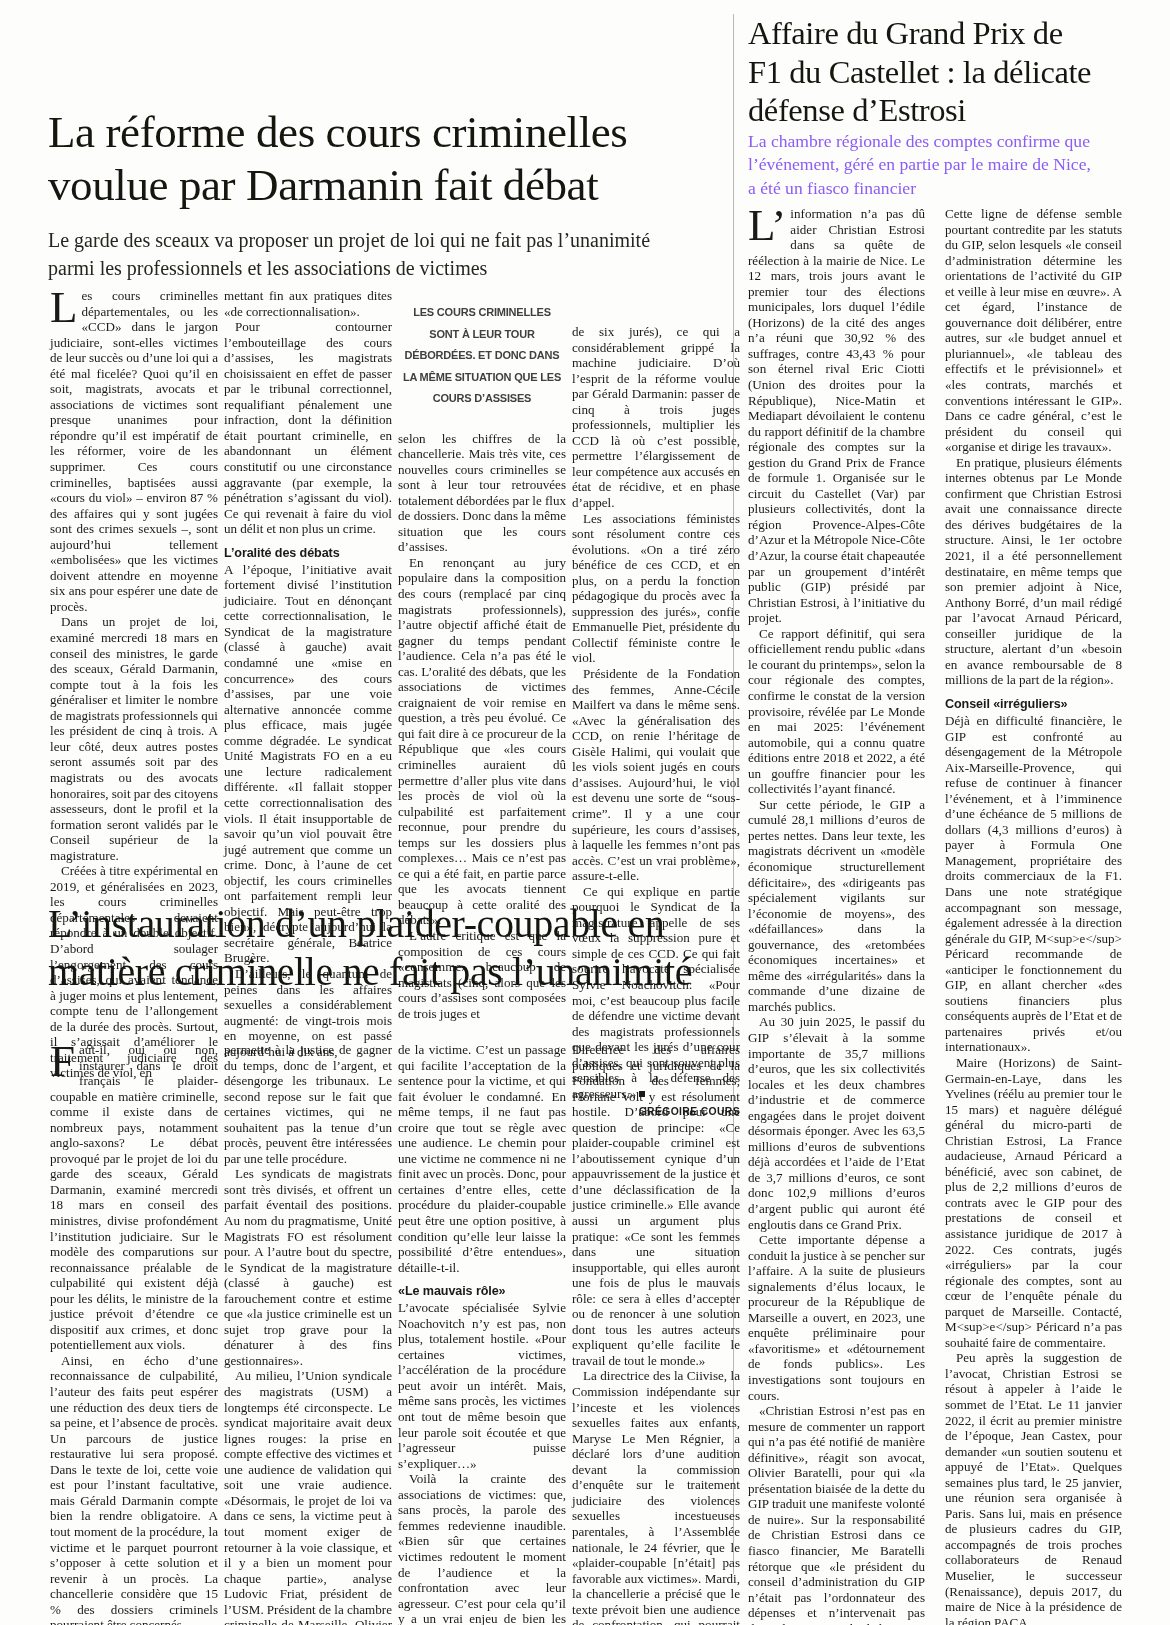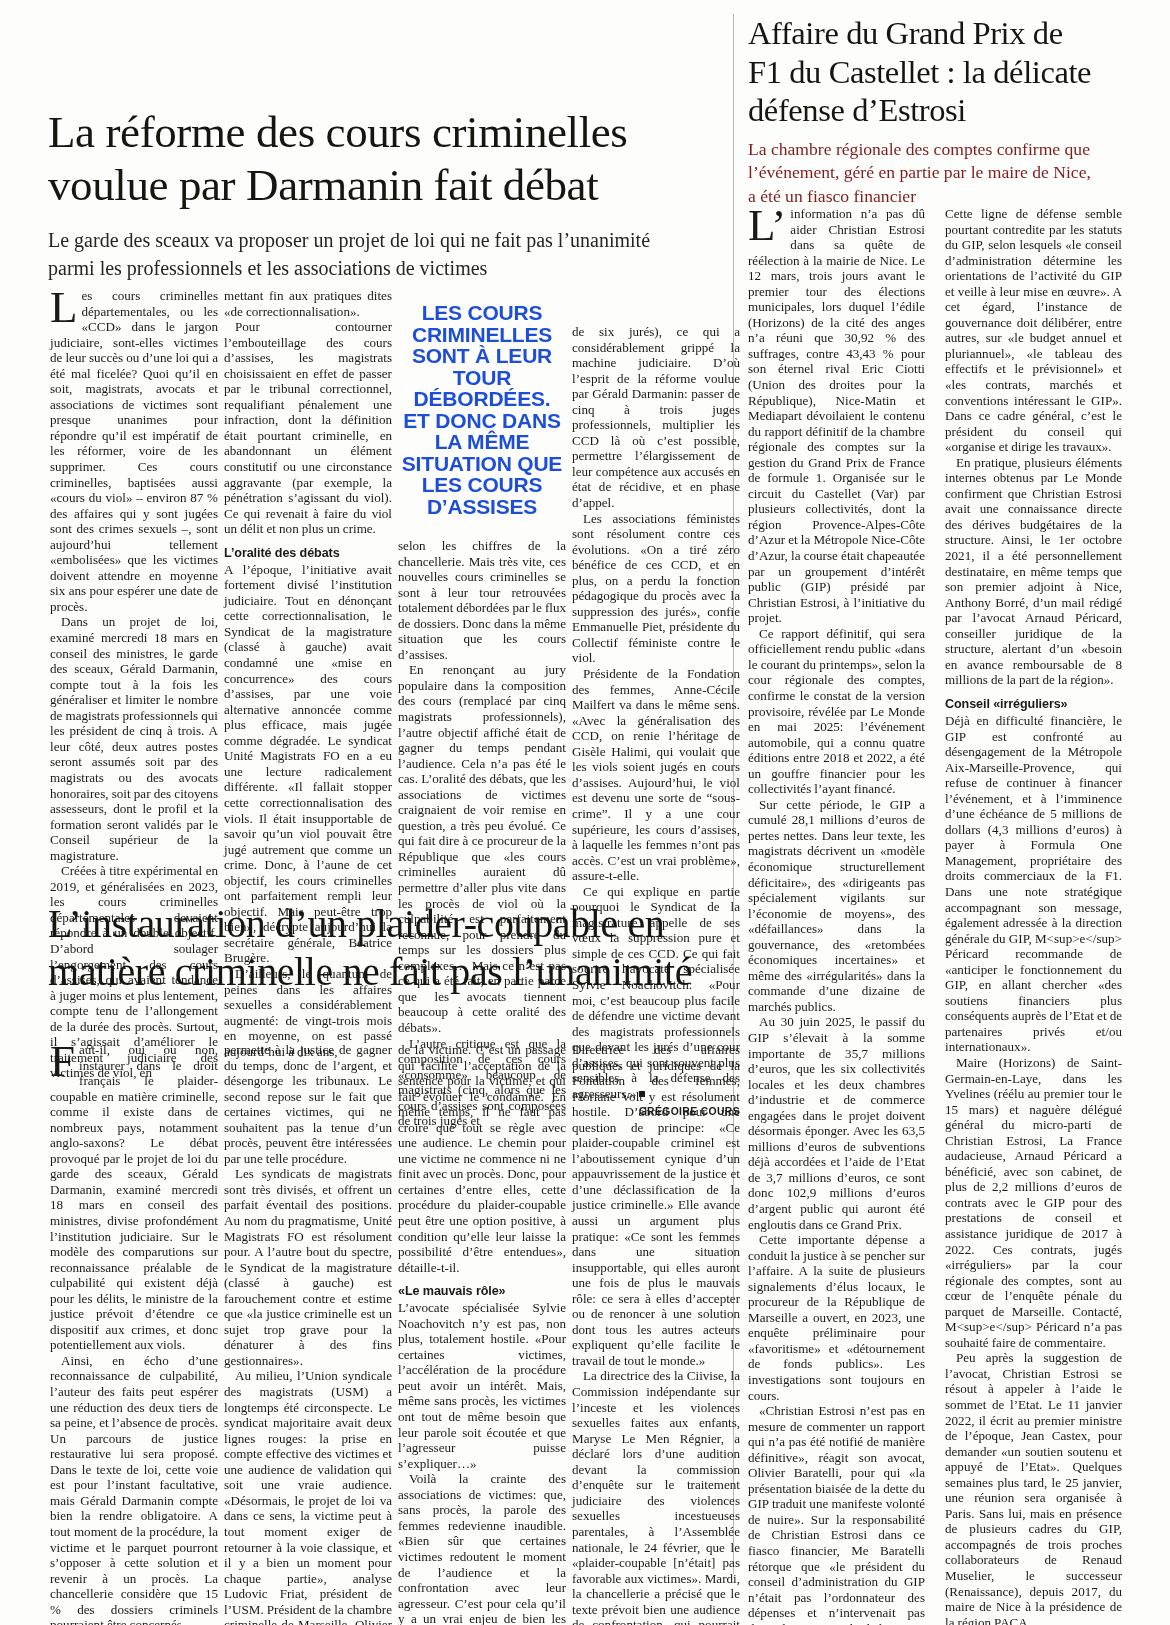--- a/index.html
+++ b/index.html
@@ -93,22 +93,22 @@
     font-size: 12.6px;
     line-height: 15px;
     font-weight: bold;
     margin: 9px 0 1px 0;
     letter-spacing: -0.1px;
   }
 
   .pullquote {
     font-family: "Liberation Sans", sans-serif;
     font-weight: bold;
-    color: #1d4ed8;
-    font-size: 21px;
+    color: #404040;
+    font-size: 11px;
     line-height: 21.5px;
     text-align: center;
     letter-spacing: -0.2px;
     margin: 14px 0 21px 0;
   }
 
   .byline {
     font-family: "Liberation Sans", sans-serif;
     font-size: 10.4px;
     font-weight: bold;
@@ -147,22 +147,22 @@
   }
   .art3-headline {
     font-size: 32.5px;
     line-height: 38.5px;
     margin: 0 0 0 0;
     width: 350px;
   }
   .art3-standfirst {
     font-size: 17.6px;
     line-height: 23.5px;
-    margin-top: 8px;
-    color: #7f1d1d;
+    margin-top: 0;
+    color: #8b5cf6;
     width: 352px;
   }
   .cols2 {
     position: absolute;
     left: 748px;
     width: 374px;
     display: grid;
     grid-template-columns: 177px 177px;
     column-gap: 20px;
   }

